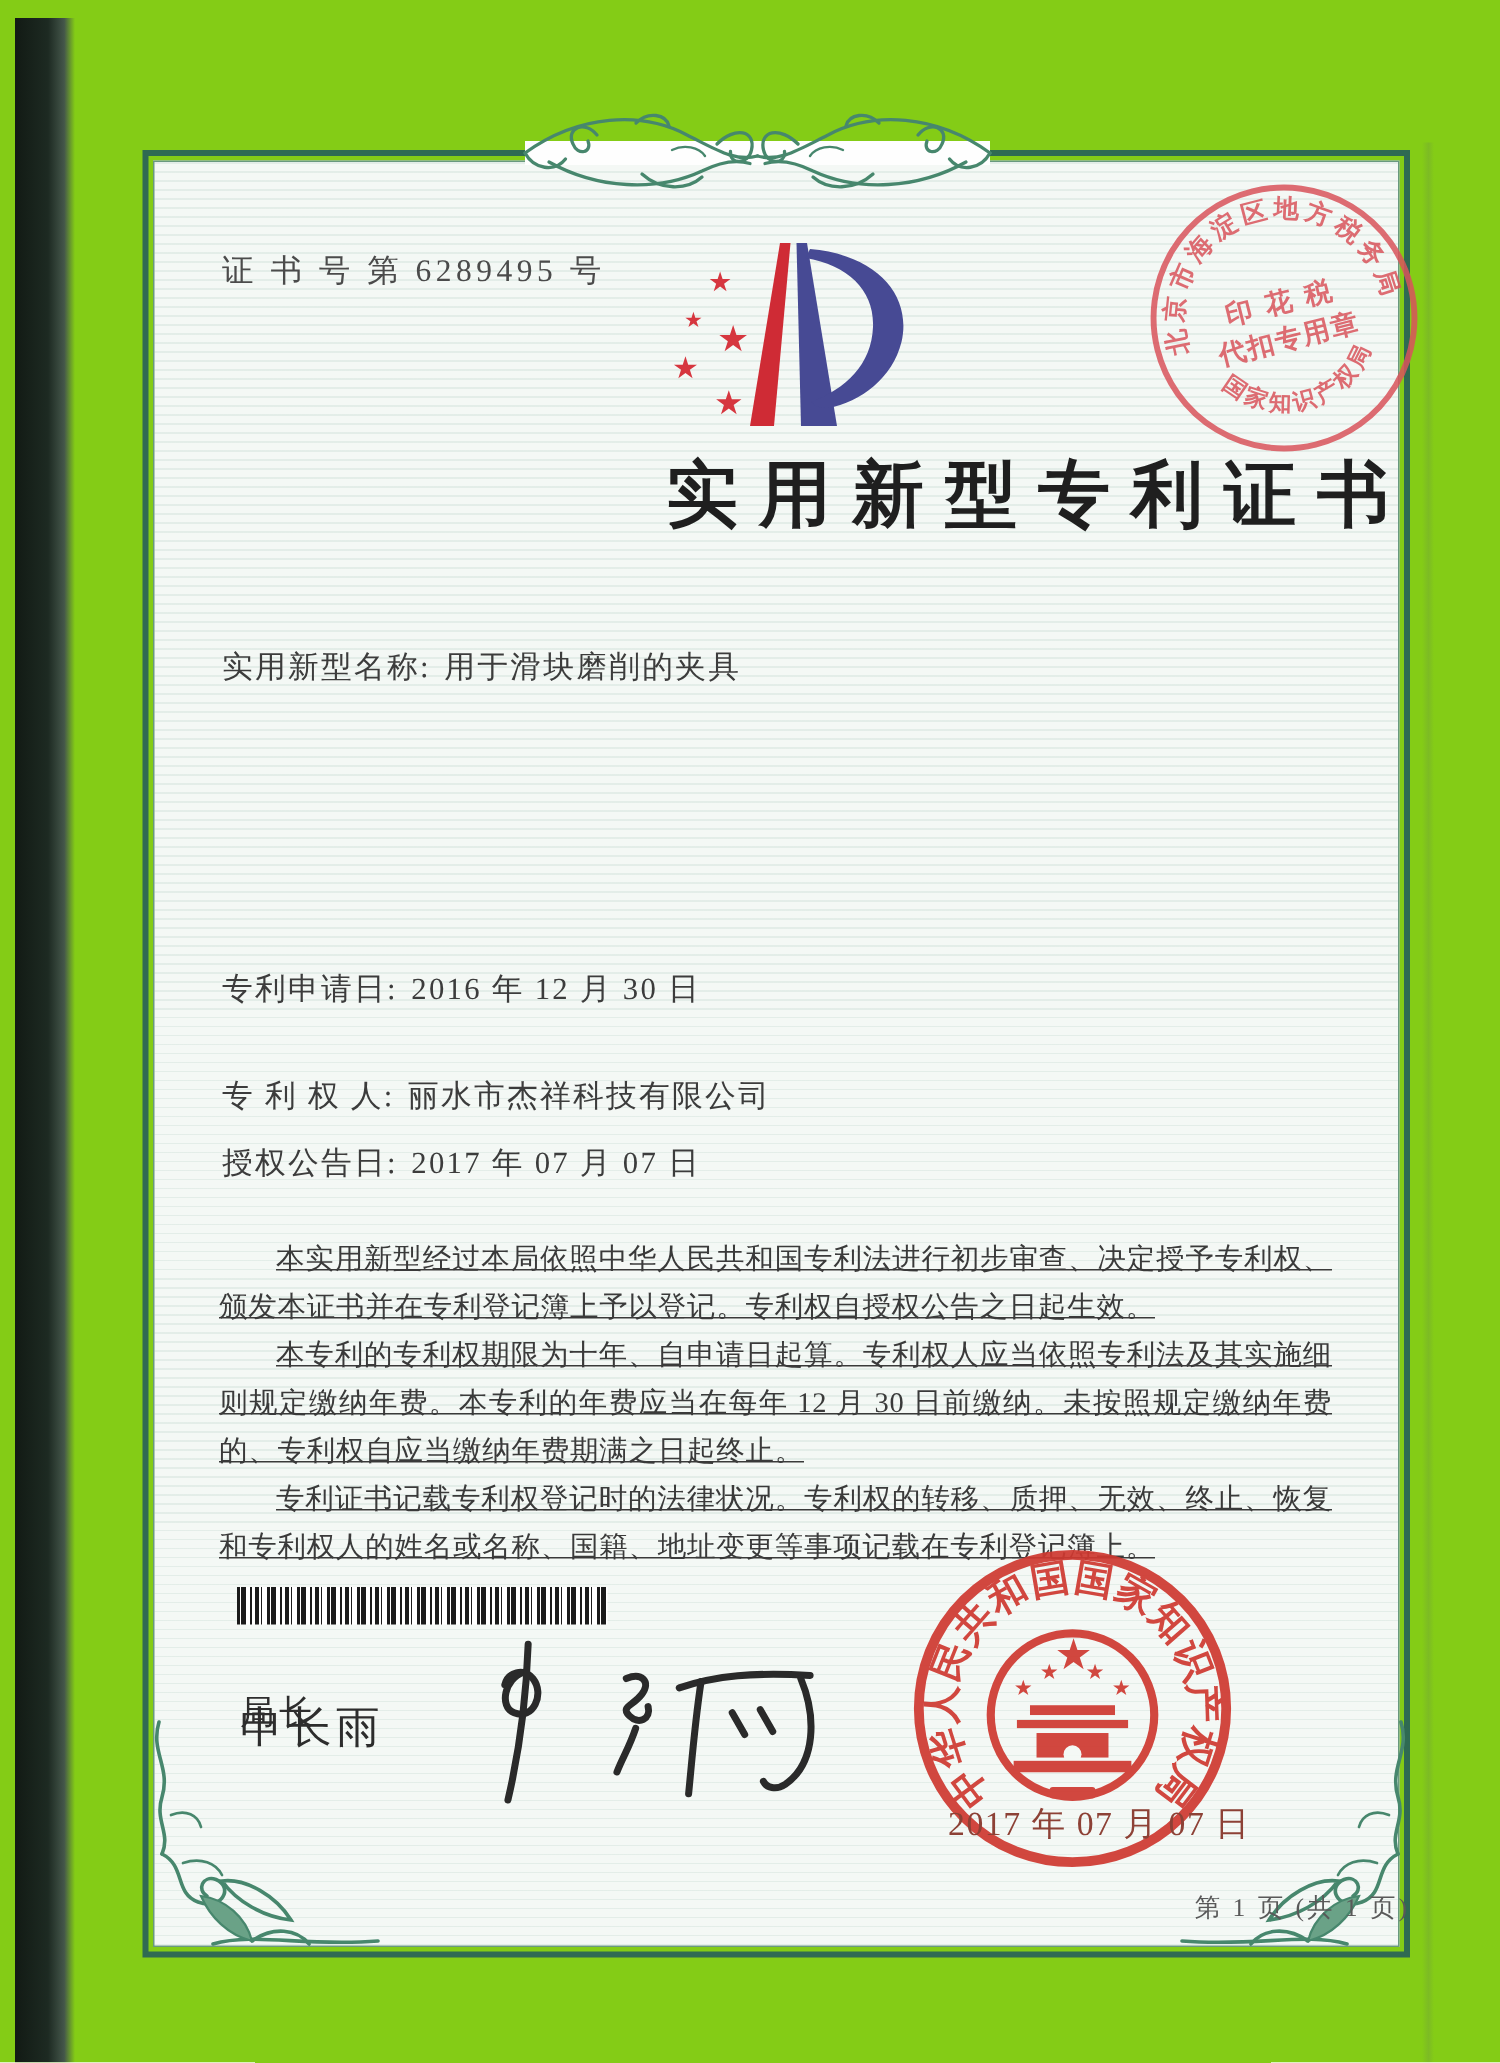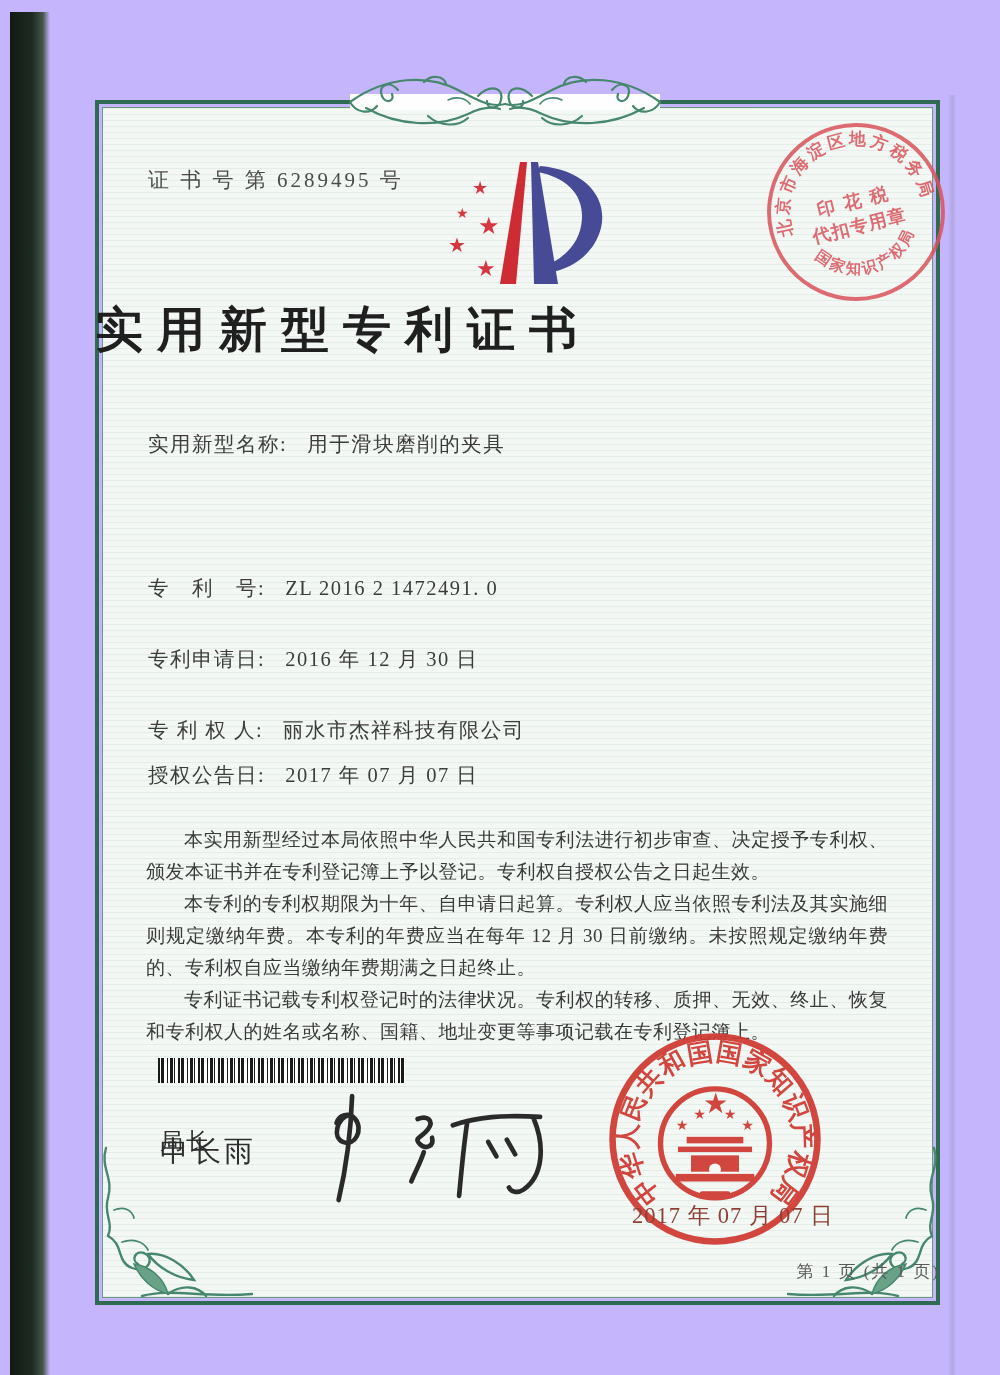--- a/index.html
+++ b/index.html
@@ -1,17 +1,17 @@
 <!DOCTYPE html>
 <html><head>
 <meta charset="utf-8">
 <style>
   html,body{margin:0;padding:0;background:#ffffff;}
   .paper{
-    position:relative;width:1000px;height:1375px;background:#c4b5fd;overflow:hidden;
+    position:relative;width:1000px;height:1375px;background:#84cc16;overflow:hidden;
     font-family:"Liberation Serif","DejaVu Serif",serif;color:#3a3a3a;
   }
   .binding{
     position:absolute;left:10px;top:12px;width:40px;height:1363px;
     background:linear-gradient(90deg,#121a14 0%,#1d2a22 55%,#44564a 82%,rgba(255,255,255,0) 100%);
   }
   .edge-shadow{
     position:absolute;left:948px;top:95px;width:8px;height:1280px;
     background:linear-gradient(90deg,rgba(0,0,0,0) 0%,rgba(90,110,100,0.18) 55%,rgba(0,0,0,0) 100%);
   }
@@ -21,30 +21,30 @@
   }
   .frame-inner{
     position:absolute;inset:3px;border:1px solid #69997f;
     background-color:#f4f8f5;
     background-image:repeating-linear-gradient(0deg,rgba(140,180,165,0.16) 0 1px,rgba(255,255,255,0) 1px 6px);
   }
   .cert-no{position:absolute;left:148px;top:166px;font-size:21px;letter-spacing:3px;color:#4b4b4b;}
   .logo{position:absolute;left:428px;top:150px;width:190px;height:145px;}
   .tax-stamp{position:absolute;left:760px;top:116px;width:192px;height:192px;transform:rotate(-14deg);opacity:.85;}
   .title{
-    position:absolute;left:95px;top:298px;width:845px;text-align:left;
+    position:absolute;left:95px;top:298px;width:845px;text-align:right;
     font-size:48px;letter-spacing:14px;color:#1f1f1f;font-weight:600;
   }
   .field-row{position:absolute;left:148px;font-size:20.5px;letter-spacing:1.5px;color:#3c3c3c;white-space:nowrap;}
-  .field-row .lbl{margin-right:20px;}
+  .field-row .lbl{margin-right:9px;}
   .body-text{
     position:absolute;left:146px;top:824px;width:742px;
     font-size:19px;line-height:32px;letter-spacing:.5px;color:#3a3a3a;text-align:justify;
   }
-  .body-text p{margin:0;text-indent:2em;}
+  .body-text p{margin:0;text-indent:2em;text-decoration:underline;}
   .barcode{
     position:absolute;left:158px;top:1058px;width:247px;height:25px;
     background:repeating-linear-gradient(90deg,#1a1a1a 0 2px,#fff 2px 3px,#1a1a1a 3px 6px,#fff 6px 9px,#1a1a1a 9px 10px,#fff 10px 12px,#1a1a1a 12px 15px,#fff 15px 16px,#1a1a1a 16px 17px,#fff 17px 20px);
   }
   .signer-title{position:absolute;left:160px;top:1126px;font-size:23px;letter-spacing:3px;color:#2d2d2d;}
   .signer-name{position:absolute;left:160px;top:1132px;font-size:29px;letter-spacing:3px;color:#2d2d2d;}
   .signature{position:absolute;left:295px;top:1082px;width:270px;height:128px;}
   .office-seal{position:absolute;left:606px;top:1030px;width:218px;height:218px;opacity:.92;}
   .seal-date{position:absolute;left:632px;top:1200px;font-size:22.5px;letter-spacing:1px;color:#8d4136;white-space:nowrap;}
   .footer{position:absolute;left:95px;top:1260px;width:845px;text-align:right;font-size:17px;letter-spacing:2px;color:#595959;}
@@ -136,23 +136,20 @@
       <textPath href="#taxBottom" startOffset="19">国家知识产权局</textPath>
     </text>
     <text x="85" y="81" text-anchor="middle" font-size="16" fill="#d9545c" font-weight="bold" letter-spacing="2">印 花 税</text>
     <text x="85" y="103" text-anchor="middle" font-size="16" fill="#d9545c" font-weight="bold" letter-spacing="1">代扣专用章</text>
   </svg>
 
   <div class="title">实用新型专利证书</div>
 
   <div class="field-row" style="top:430px">
     <span class="lbl">实用新型名称:</span><span class="val">用于滑块磨削的夹具</span>
-  </div>
-  <div class="field-row" style="top:574px">
-    <span class="lbl">专　利　号:</span><span class="val">ZL 2016 2 1472491. 0</span>
   </div>
   <div class="field-row" style="top:645px">
     <span class="lbl">专利申请日:</span><span class="val">2016 年 12 月 30 日</span>
   </div>
   <div class="field-row" style="top:716px">
     <span class="lbl">专 利 权 人:</span><span class="val">丽水市杰祥科技有限公司</span>
   </div>
   <div class="field-row" style="top:761px">
     <span class="lbl">授权公告日:</span><span class="val">2017 年 07 月 07 日</span>
   </div>

